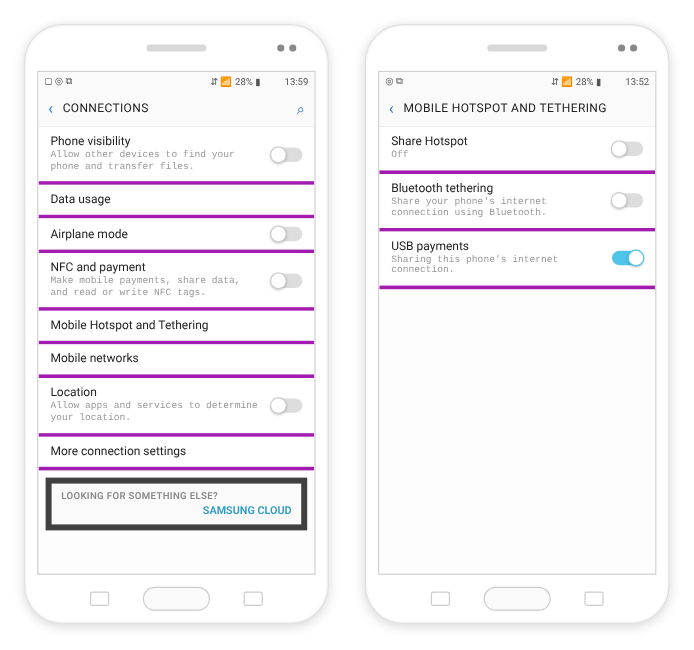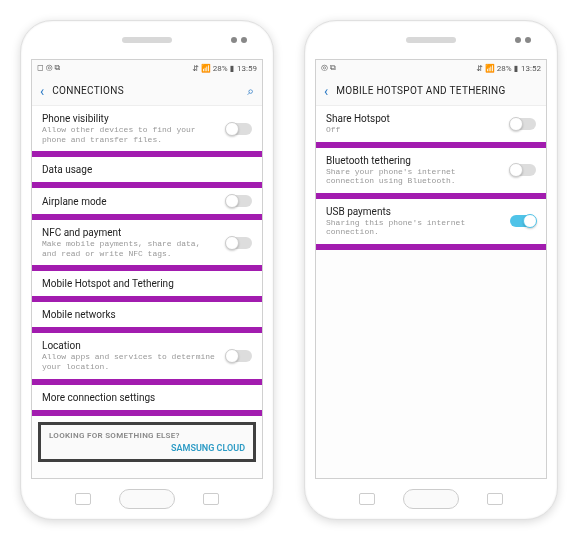--- a/index.html
+++ b/index.html
@@ -70,37 +70,37 @@
   .statusbar {
     height:16px;
     font-size:8px;
     color:#555;
     display:flex;
     align-items:center;
     justify-content:space-between;
     padding:0 5px;
     background:#fafafa;
   }
-  .statusbar .right { display:flex; gap:3px; align-items:center;}
+  .statusbar .right { display:flex; gap:20px; align-items:center;}
   .header {
     height:30px;
     display:flex;
     align-items:center;
     gap:8px;
     padding:0 8px;
     border-bottom:1px solid #eee;
     background:#fafafa;
   }
   .back-icon { color:#2d7bc5; font-size:14px; cursor:pointer;}
   .header-title { font-size:10px; font-weight:400; letter-spacing:0.3px; flex:1;}
   .search-icon { color:#2d7bc5; font-size:12px; cursor:pointer;}
   .list { flex:1; overflow-y:auto; }
   .row {
     padding:7px 10px;
-    border-bottom:6px solid #a21caf;
+    border-bottom:3px solid #a21caf;
     display:flex;
     align-items:center;
     gap:8px;
     cursor:pointer;
     background:#fff;
   }
   .row-text { flex:1; min-width:0;}
   .row-title { font-size:10px; color:#222; }
   .row-sub { font-size:8px; color:#999; line-height:1.2; margin-top:1px;font-family:Liberation Mono, monospace;}
   .toggle {
@@ -117,21 +117,21 @@
     background:#fff;
     border:1px solid #ccc;
     position:absolute;
     top:-1px; left:-1px;
     box-shadow:0 1px 2px rgba(0,0,0,0.2);
   }
   .toggle.on { background:#4fc3e8;}
   .toggle.on .knob { left:auto; right:-1px; border-color:#4fc3e8;}
   .footer-card {
     margin:6px;
-    border:3px solid #404040;
+    border:5px solid #404040;
     padding:6px 8px;
     background:#fafafa;
   }
   .footer-card .ft { font-size:8px; color:#888; font-weight:600; letter-spacing:0.3px;}
   .footer-card .fl { font-size:9px; color:#2d9bc5; font-weight:600; margin-top:3px; cursor:pointer;text-align:right;}
 </style>
 </head>
 <body>
 
 <div class="phone">

